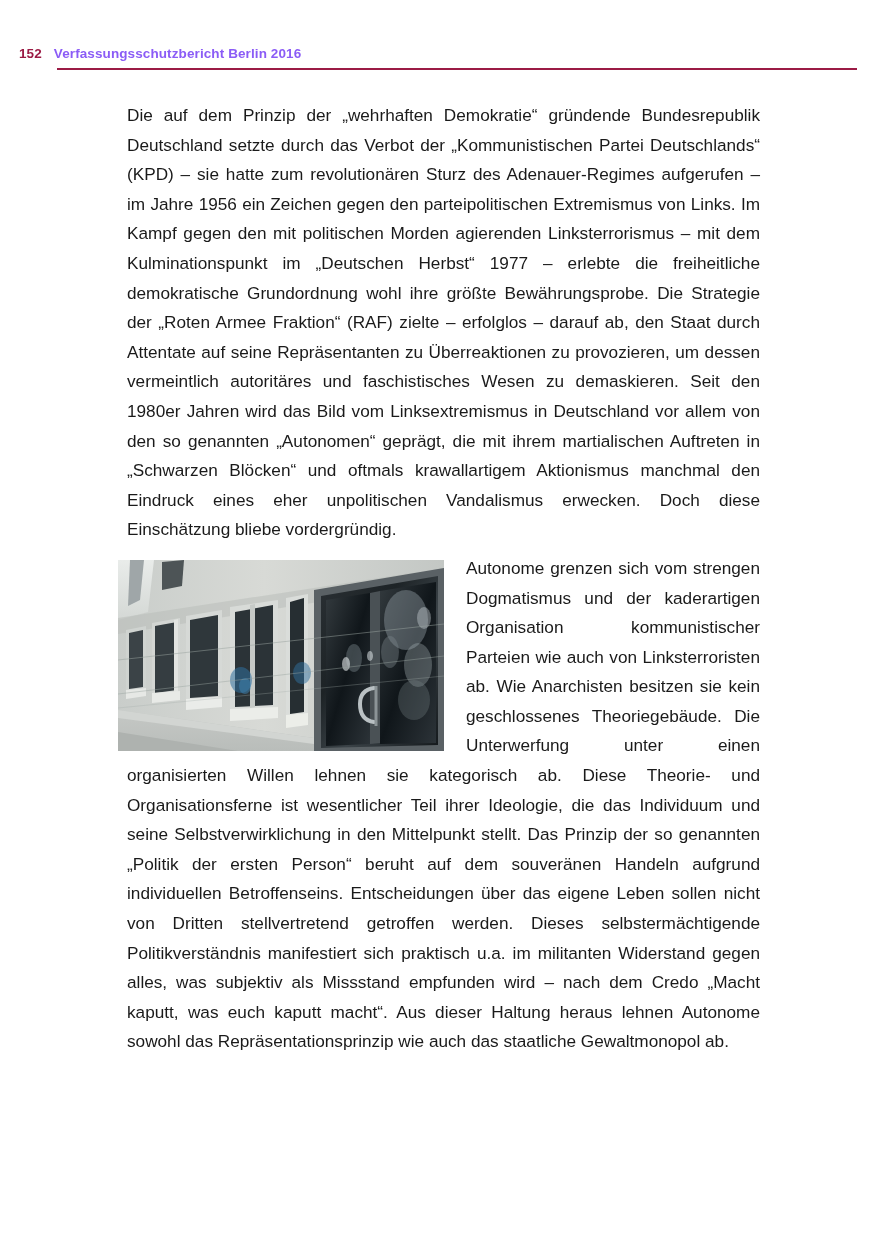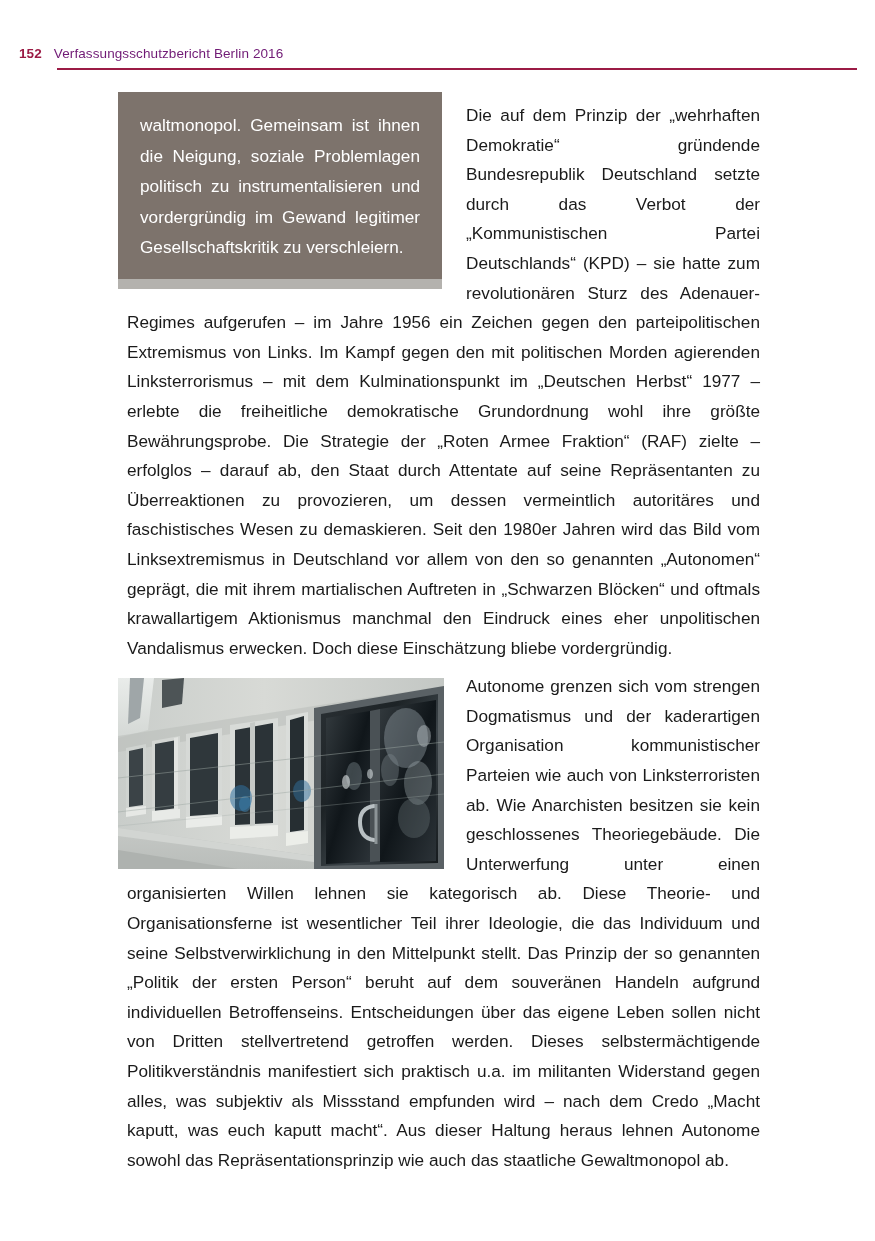--- a/index.html
+++ b/index.html
@@ -34,22 +34,22 @@
     gap: 12px;
   }
   .header .folio {
     font-size: 13.5px;
     font-weight: bold;
     color: #9b1b45;
     letter-spacing: 0.1px;
   }
   .header .title {
     font-size: 13.5px;
-    font-weight: normal;
-    color: #701a75;
+    font-weight: bold;
+    color: #8b5cf6;
     letter-spacing: 0.1px;
   }
   .header-rule {
     position: absolute;
     left: 57px;
     top: 60px;
     width: 800px;
     height: 1.6px;
     background: #9b1b45;
   }
@@ -111,23 +111,20 @@
 <div class="page">
 
   <div class="header">
     <span class="folio">152</span>
     <span class="title">Verfassungsschutzbericht Berlin 2016</span>
   </div>
   <div class="header-rule"></div>
 
   <div class="content">
 
-    <aside class="pullquote">
-      <p>waltmonopol. Gemeinsam ist ihnen die Neigung, soziale Problemlagen politisch zu instrumentalisieren und vordergründig im Gewand legitimer Gesellschaftskritik zu verschleiern.</p>
-    </aside>
 
     <p class="body">Die auf dem Prinzip der „wehrhaften Demokratie“ gründende Bundesrepublik Deutschland setzte durch das Verbot der „Kommunistischen Partei Deutschlands“ (KPD) – sie hatte zum revolutionären Sturz des Adenauer-Regimes aufgerufen – im Jahre 1956 ein Zeichen gegen den parteipolitischen Extremismus von Links. Im Kampf gegen den mit politischen Morden agierenden Linksterrorismus – mit dem Kulminationspunkt im „Deutschen Herbst“ 1977 – erlebte die freiheitliche demokratische Grundordnung wohl ihre größte Bewährungsprobe. Die Strategie der „Roten Armee Fraktion“ (RAF) zielte – erfolglos – darauf ab, den Staat durch Attentate auf seine Repräsentanten zu Überreaktionen zu provozieren, um dessen vermeintlich autoritäres und faschistisches Wesen zu demaskieren. Seit den 1980er Jahren wird das Bild vom Linksextremismus in Deutschland vor allem von den so genannten „Autonomen“ geprägt, die mit ihrem martialischen Auftreten in „Schwarzen Blöcken“ und oftmals krawallartigem Aktionismus manchmal den Eindruck eines eher unpolitischen Vandalismus erwecken. Doch diese Einschätzung bliebe vordergründig.</p>
 
     <figure class="figure">
       <svg viewBox="0 0 326 191" preserveAspectRatio="none">
         <defs>
           <linearGradient id="wallg" x1="0" y1="0" x2="1" y2="0">
             <stop offset="0" stop-color="#c9cdca"></stop>
             <stop offset="0.45" stop-color="#d8dad6"></stop>
             <stop offset="1" stop-color="#c3c7c4"></stop>

